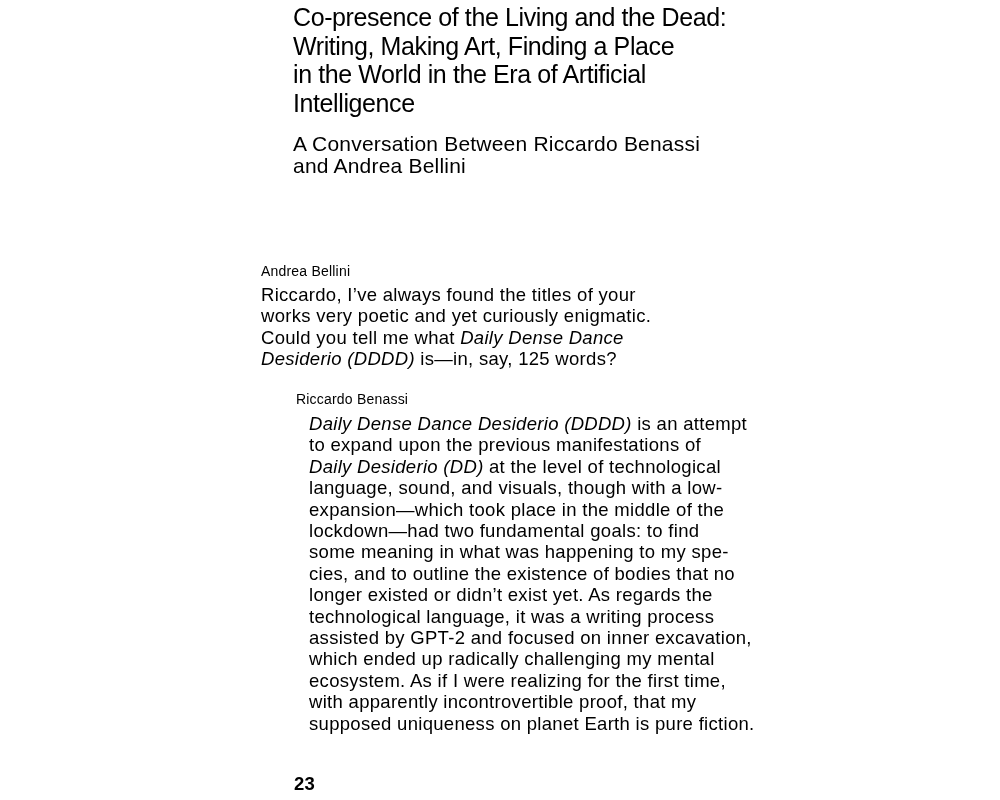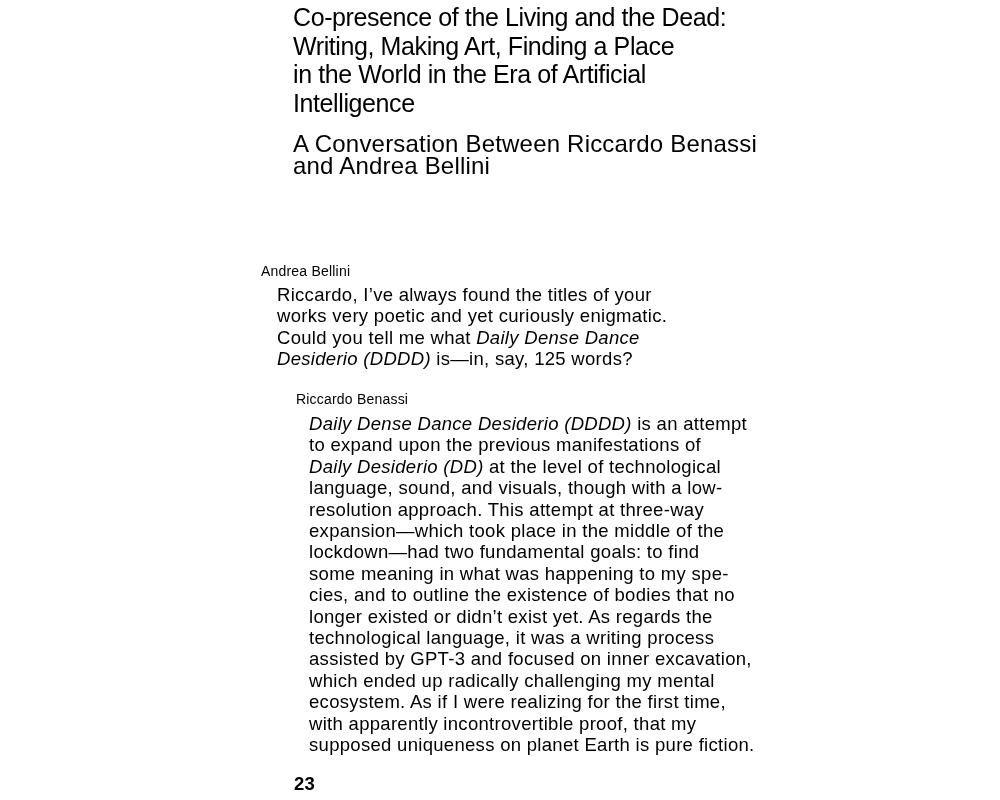--- a/index.html
+++ b/index.html
@@ -21,36 +21,36 @@
     left: 293px;
     top: 3px;
     font-size: 25px;
     line-height: 28.5px;
     letter-spacing: -0.4px;
     font-weight: 400;
   }
   .subtitle {
     left: 293px;
     top: 133px;
-    font-size: 24px;
+    font-size: 21px;
     line-height: 22px;
     letter-spacing: 0.2px;
   }
   .speaker {
     font-size: 14px;
     line-height: 17px;
     letter-spacing: 0.2px;
   }
   .speech {
     font-size: 18.5px;
     line-height: 21.4px;
     letter-spacing: 0.3px;
   }
   .qa-bellini-label  { left: 261px; top: 263px; }
-  .qa-bellini-text   { left: 261px; top: 284px; margin-left: 16px; }
+  .qa-bellini-text   { left: 261px; top: 284px; }
   .qa-benassi-label  { left: 296px; top: 391px; }
   .qa-benassi-text   { left: 296px; top: 413px; margin-left: 13px; }
   .page-number {
     left: 294px;
     top: 773px;
     font-size: 18.5px;
     line-height: 21.4px;
     letter-spacing: 0.3px;
     font-weight: bold;
   }
@@ -85,28 +85,27 @@
       <div class="line"><em>Desiderio (DDDD)</em><span> is—in, say, 125 words?</span></div>
     </div>
 
   <div class="block speaker qa-benassi-label">Riccardo Benassi</div>
 
   <div class="block speech qa-benassi-text">
       <div class="line"><em>Daily Dense Dance Desiderio (DDDD)</em><span> is an attempt</span></div>
       <div class="line"><span>to expand upon the previous manifestations of</span></div>
       <div class="line"><em>Daily Desiderio (DD)</em><span> at the level of technological</span></div>
       <div class="line"><span>language, sound, and visuals, though with a low-</span></div>
-      <div class="line"><span>resolution approach. This attempt at three-way</span></div>
       <div class="line"><span>expansion—which took place in the middle of the</span></div>
       <div class="line"><span>lockdown—had two fundamental goals: to find</span></div>
       <div class="line"><span>some meaning in what was happening to my spe-</span></div>
       <div class="line"><span>cies, and to outline the existence of bodies that no</span></div>
       <div class="line"><span>longer existed or didn’t exist yet. As regards the</span></div>
       <div class="line"><span>technological language, it was a writing process</span></div>
-      <div class="line"><span>assisted by GPT-3 and focused on inner excavation,</span></div>
+      <div class="line"><span>assisted by GPT-2 and focused on inner excavation,</span></div>
       <div class="line"><span>which ended up radically challenging my mental</span></div>
       <div class="line"><span>ecosystem. As if I were realizing for the first time,</span></div>
       <div class="line"><span>with apparently incontrovertible proof, that my</span></div>
       <div class="line"><span>supposed uniqueness on planet Earth is pure fiction.</span></div>
     </div>
 
   <div class="block page-number">23</div>
 
 </div>
 

